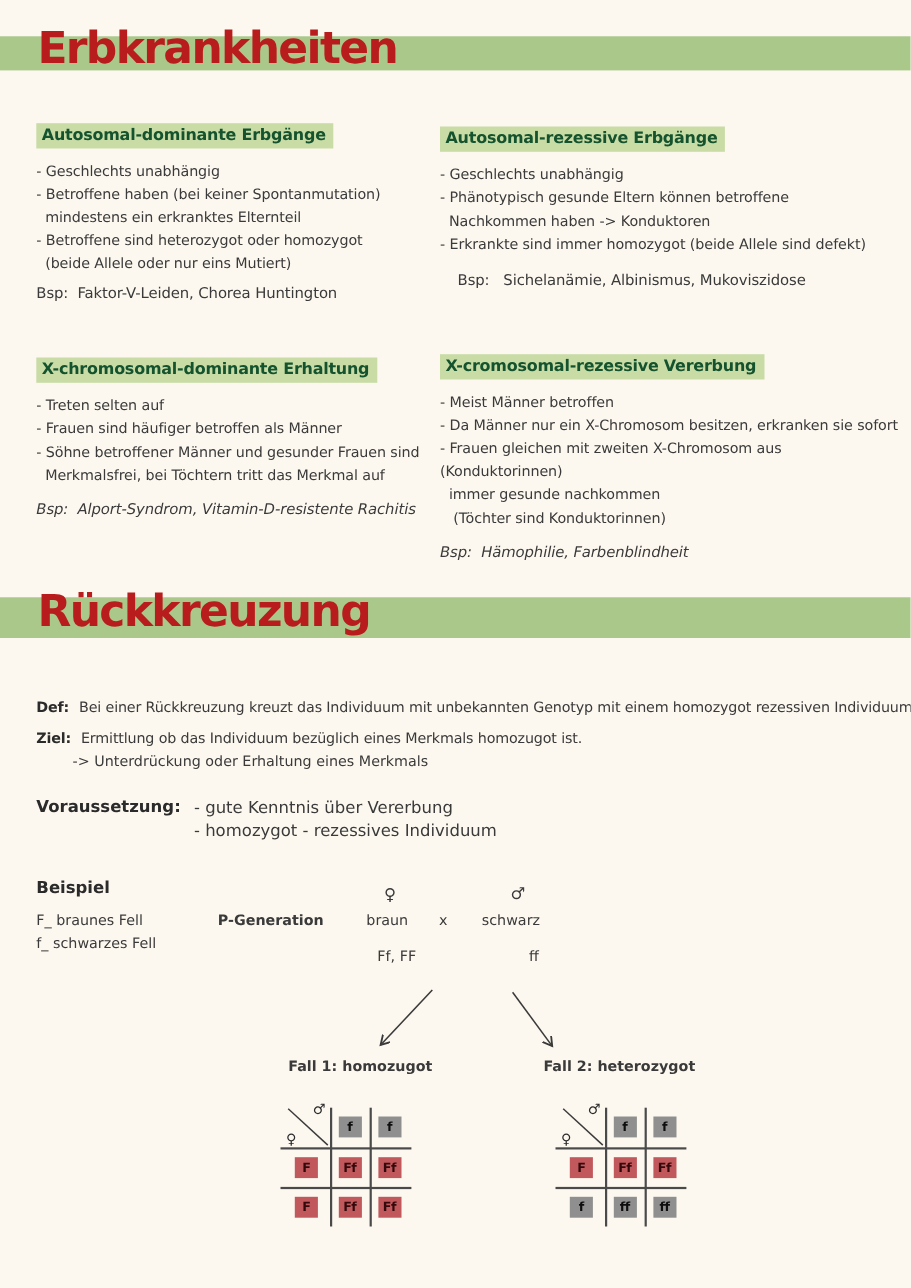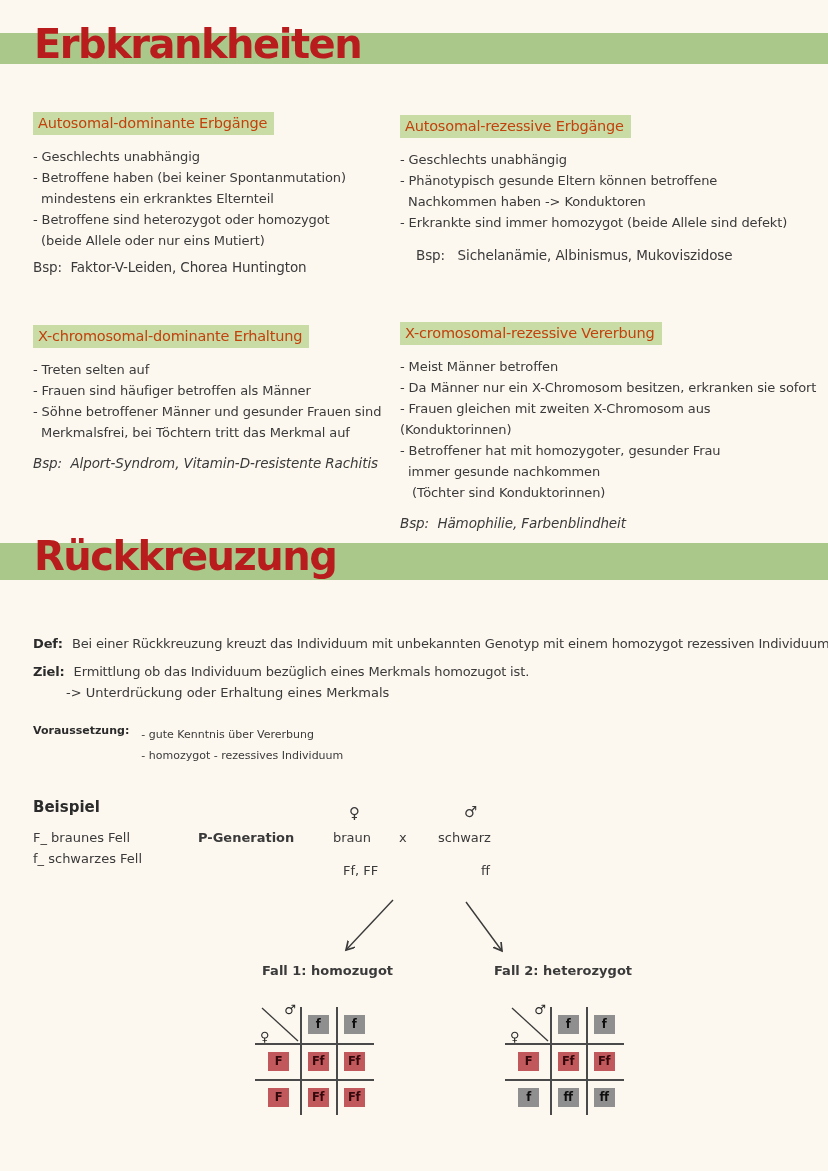--- a/index.html
+++ b/index.html
@@ -24,31 +24,31 @@
   .title{
     position:absolute;left:34px;margin:0;
     font-size:40px;font-weight:600;letter-spacing:-1.5px;color:#b91c1c;
     line-height:44px;white-space:nowrap;
   }
   .t1{top:22px;}
   .t2{top:534px;text-align:right;}
   .box{position:absolute;}
   .boxhead{
     display:inline-block;background:var(--highlight_green);
-    padding:3px 7px 4px 5px;font-size:14.5px;font-weight:normal;
-    letter-spacing:-0.2px;color:#c2410c;margin:0 12px 11px 0;
+    padding:3px 7px 4px 5px;font-size:14.5px;font-weight:bold;
+    letter-spacing:-0.2px;color:#14532d;margin:0 12px 11px 0;
   }
   .ln{font-size:13px;line-height:21px;white-space:pre-wrap;letter-spacing:-0.1px;}
   .bsp{font-size:13.5px;white-space:pre-wrap;letter-spacing:-0.1px;}
   .mt8{margin-top:8px;} .mt12{margin-top:12px;font-style:italic;} .mt14{margin-top:14px;}
   .ulabel{font-weight:bold;color:#2b2b2b;}
   .defrow{position:absolute;left:33px;font-size:13px;letter-spacing:-0.15px;white-space:nowrap;}
   .defrow .ulabel{margin-right:9px;}
   .sub{position:absolute;font-size:13px;}
-  .vor{position:absolute;left:33px;top:724px;display:flex;gap:12px;font-size:11px;}
+  .vor{position:absolute;left:33px;top:724px;display:flex;gap:12px;font-size:15px;}
   .vor .vlines div{line-height:21px;}
   .small{font-size:13px;}
   .semib{font-weight:600;}
   .gsym{font-size:15px;}
   .punnett{position:absolute;width:114px;height:112px;}
   .pv{position:absolute;top:2px;height:108px;width:1.5px;background:#4a4a4a;}
   .pv1{left:43px;} .pv2{left:79px;}
   .ph{position:absolute;left:-2px;width:119px;height:1.5px;background:#4a4a4a;}
   .ph1{top:38px;} .ph2{top:74px;}
   .pgrid{position:absolute;inset:0;display:grid;
@@ -106,21 +106,20 @@
       <div class="bsp mt12">Bsp:  Alport-Syndrom, Vitamin-D-resistente Rachitis</div>
     </div>
   </section>
 
   <section class="box" style="left:400px;top:322px;width:425px">
     <span class="boxhead">X-cromosomal-rezessive Vererbung</span>
     <div>
       <div class="ln">- Meist Männer betroffen</div>
       <div class="ln">- Da Männer nur ein X-Chromosom besitzen, erkranken sie sofort</div>
       <div class="ln">- Frauen gleichen mit zweiten X-Chromosom aus (Konduktorinnen)</div>
-      <div class="ln">- Betroffener hat mit homozygoter, gesunder Frau</div>
       <div class="ln">  immer gesunde nachkommen</div>
       <div class="ln">   (Töchter sind Konduktorinnen)</div>
       <div class="bsp mt12">Bsp:  Hämophilie, Farbenblindheit</div>
     </div>
   </section>
 
   <div class="bar bar2"></div>
   <h1 class="title t2">Rückkreuzung</h1>
 
   <div class="defrow" style="top:636px">

